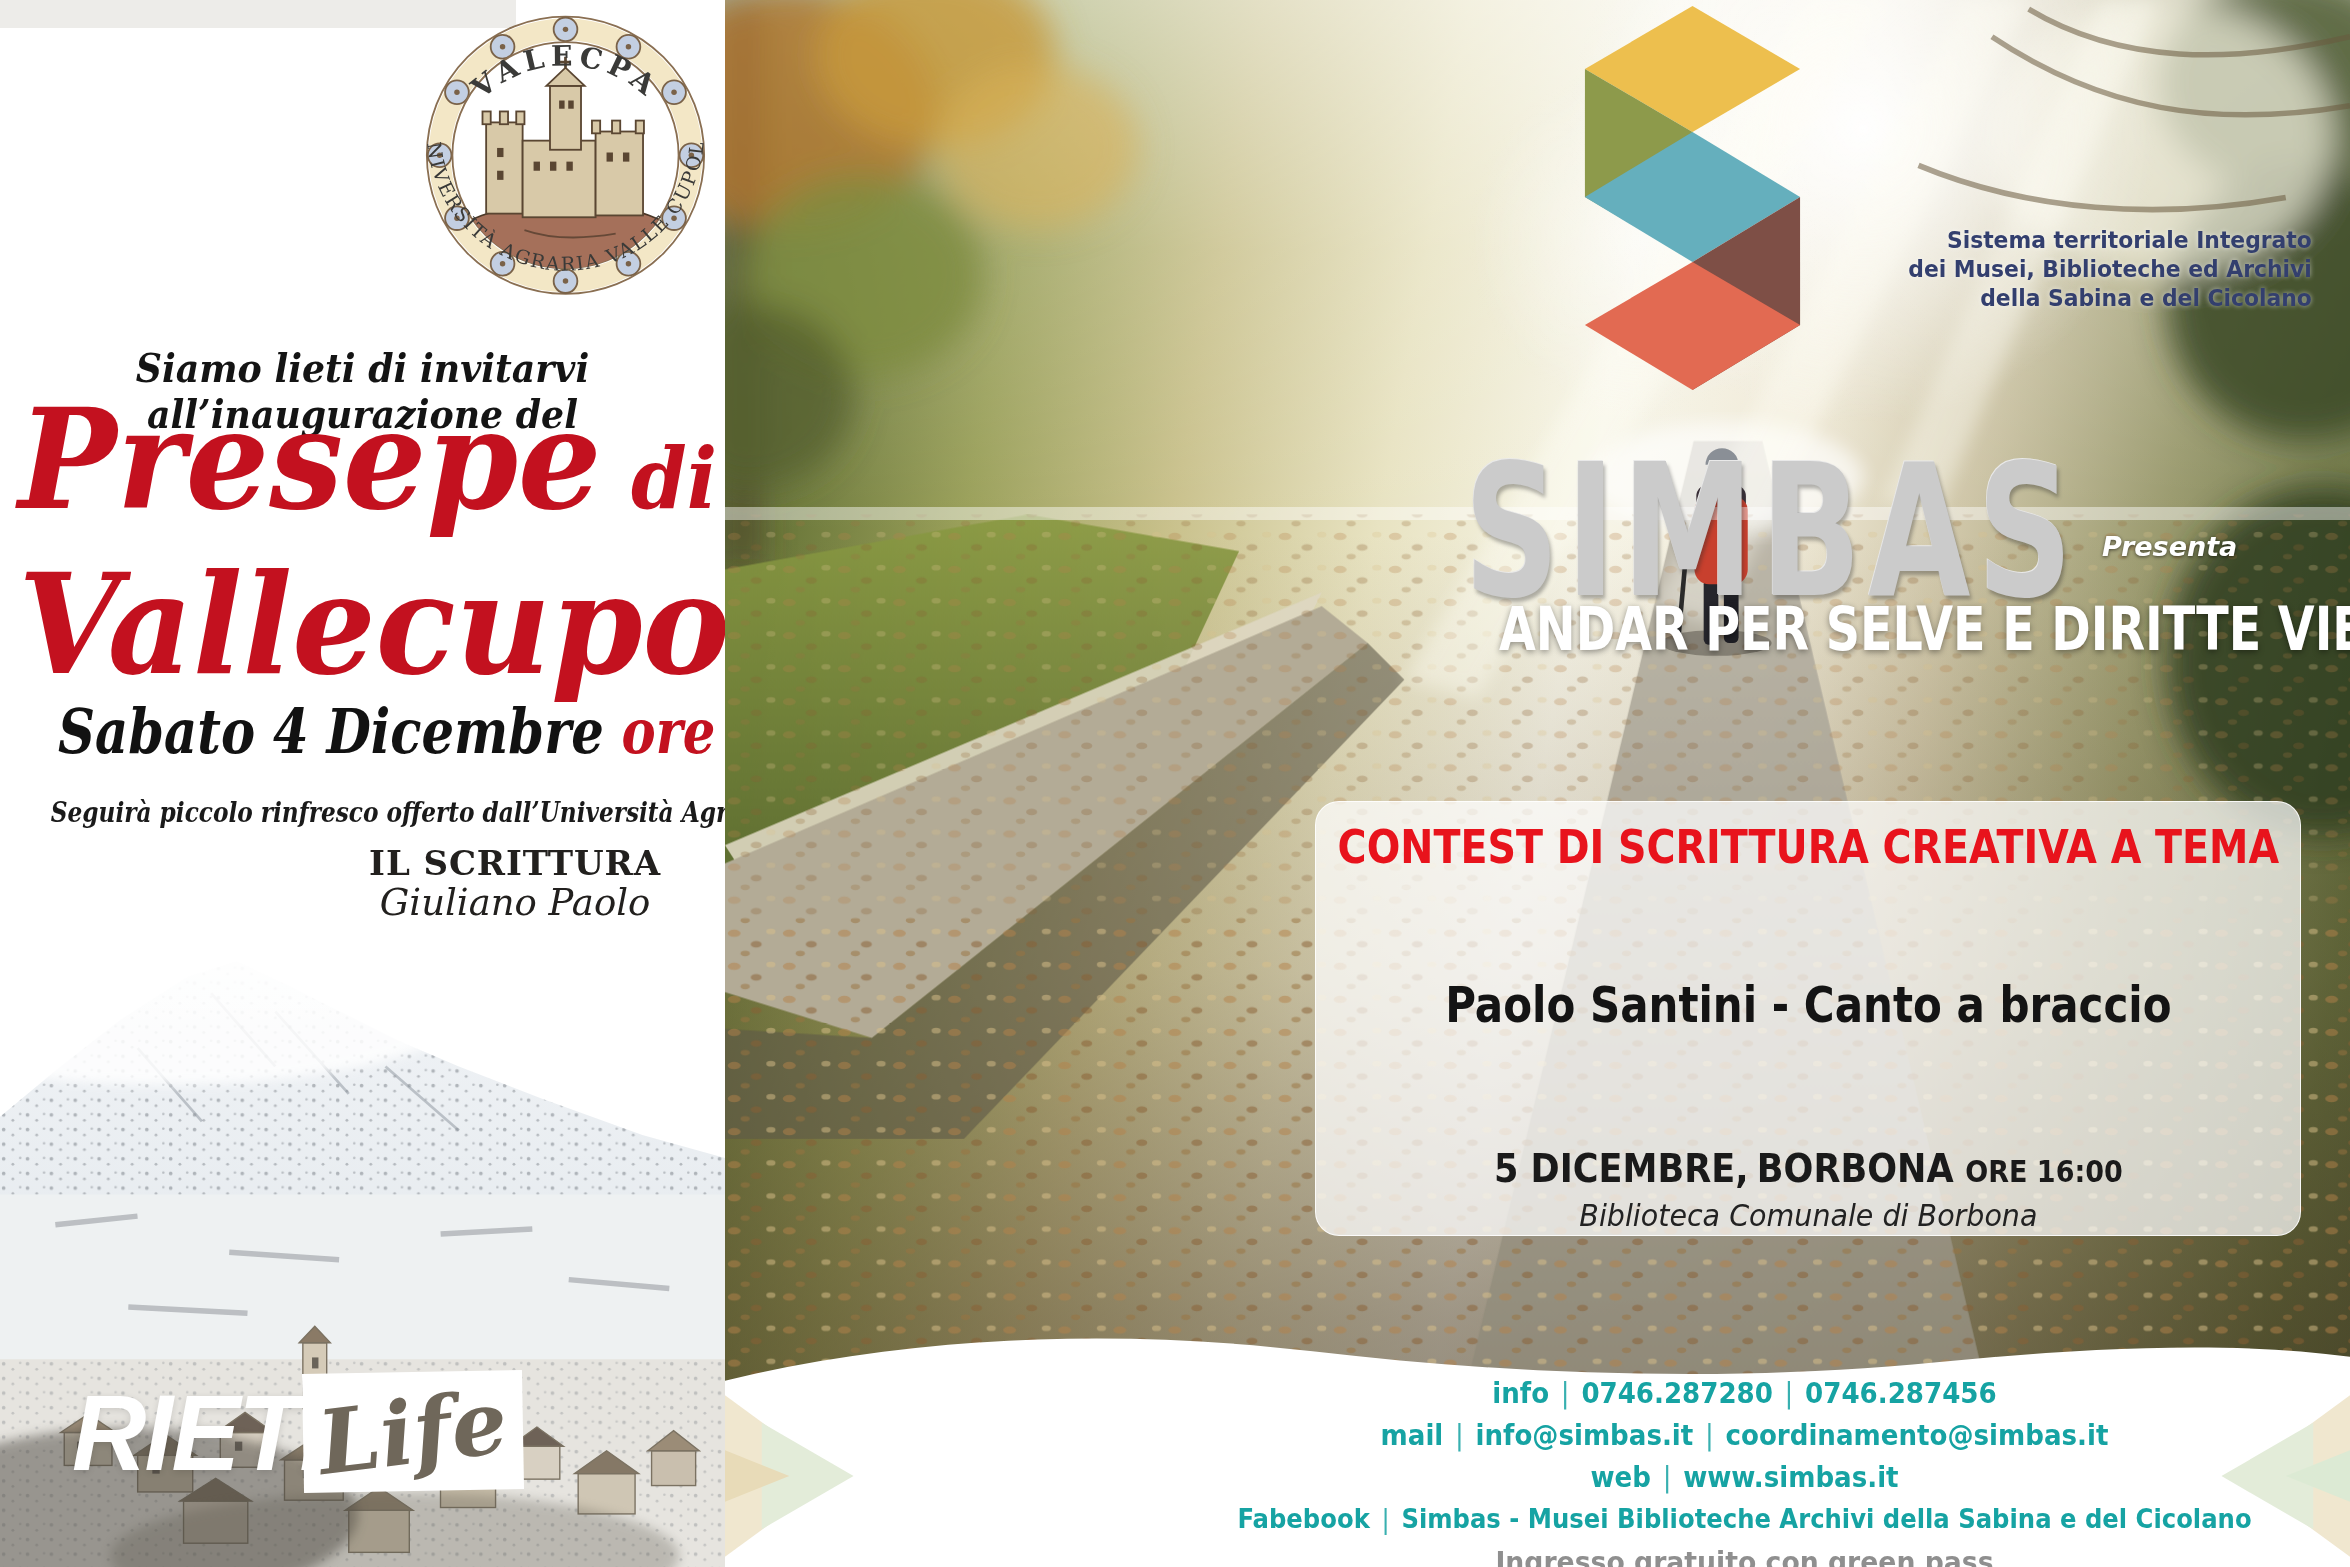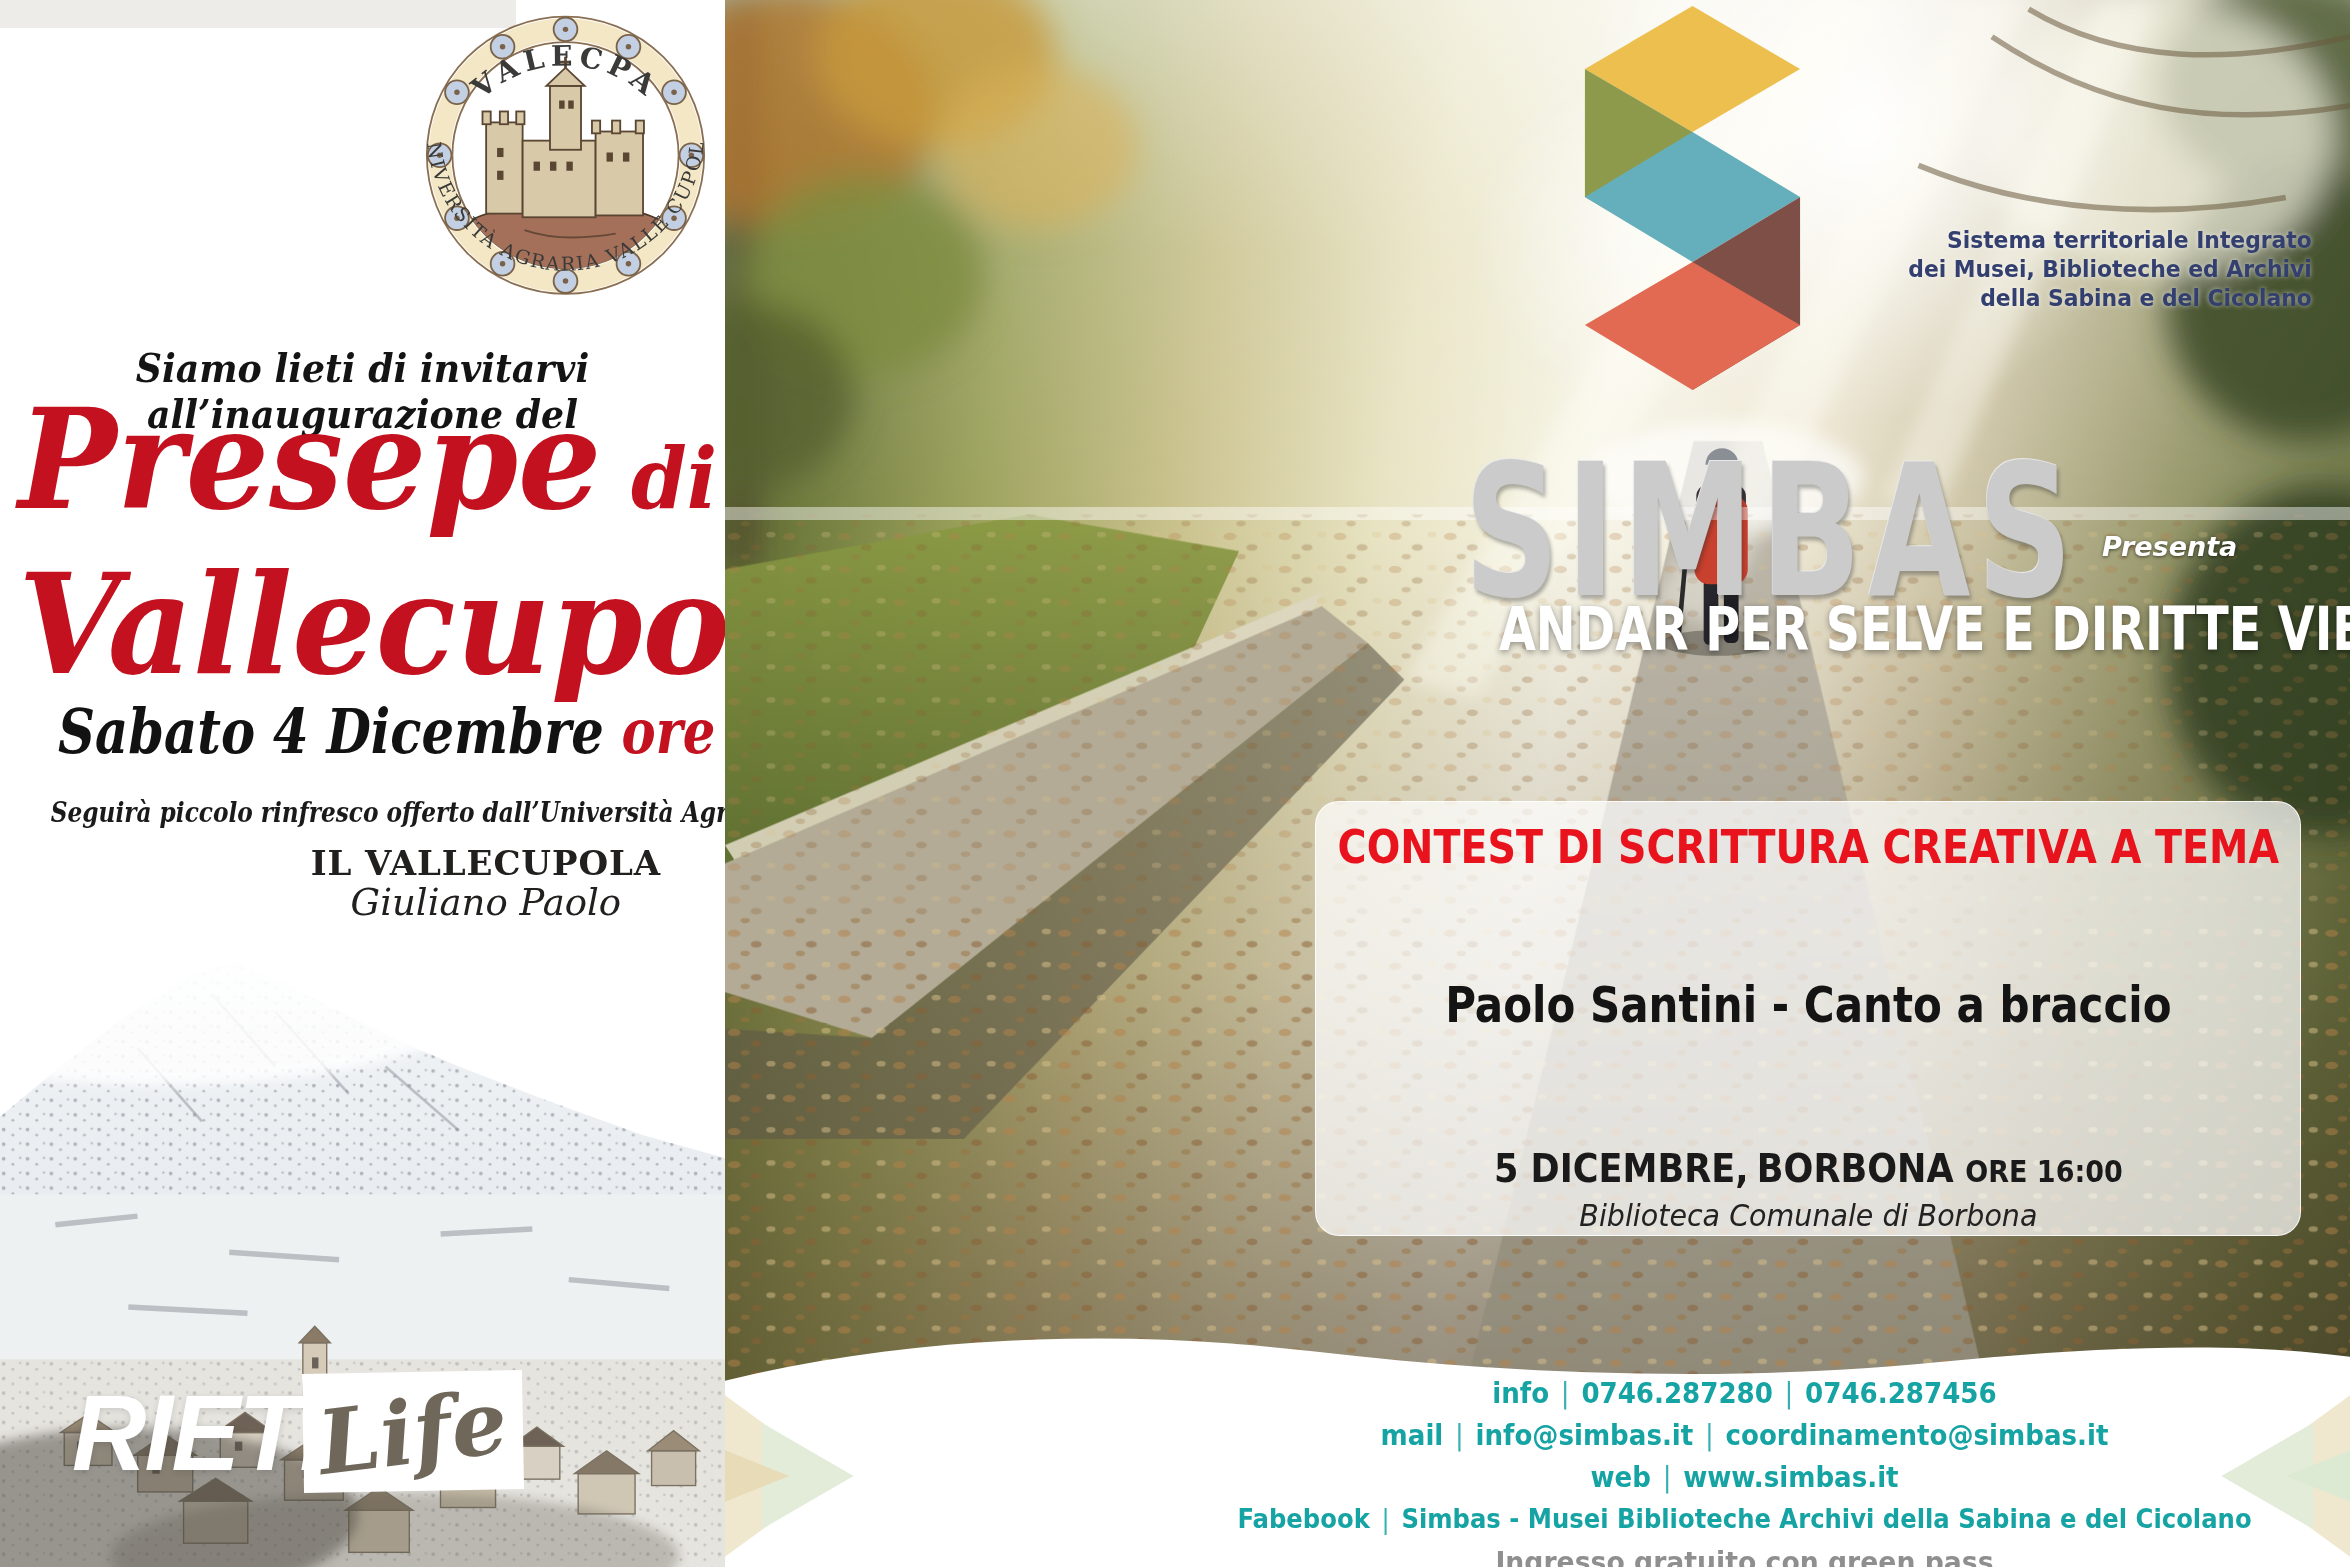--- a/index.html
+++ b/index.html
@@ -187,21 +187,21 @@
     <div class="title">
       <div class="t1"><span class="w1">Presepe</span><span class="w2">di</span></div>
       <div class="t2">Vallecupola</div>
     </div>
 
     <div class="dateline"><span class="d-black">Sabato 4 Dicembre</span> <span class="d-red">ore 15.00</span></div>
 
     <div class="subline">Seguirà piccolo rinfresco offerto dall’Università Agraria</div>
 
     <div class="president">
-      <div class="p-title">IL VALLECUPOLA</div>
+      <div class="p-title">IL SCRITTURA</div>
       <div class="p-name">Giuliano Paolo</div>
     </div>
 
     <svg class="photo" viewBox="0 0 790 707" preserveAspectRatio="none">
       <defs>
         <linearGradient id="mgrad" x1="0" y1="0" x2="0" y2="1">
           <stop offset="0" stop-color="#f0f3f6"></stop>
             <stop offset="1" stop-color="#dde3e8"></stop>
         </linearGradient>
         <linearGradient id="fadewhite" x1="0" y1="0" x2="0" y2="1">

